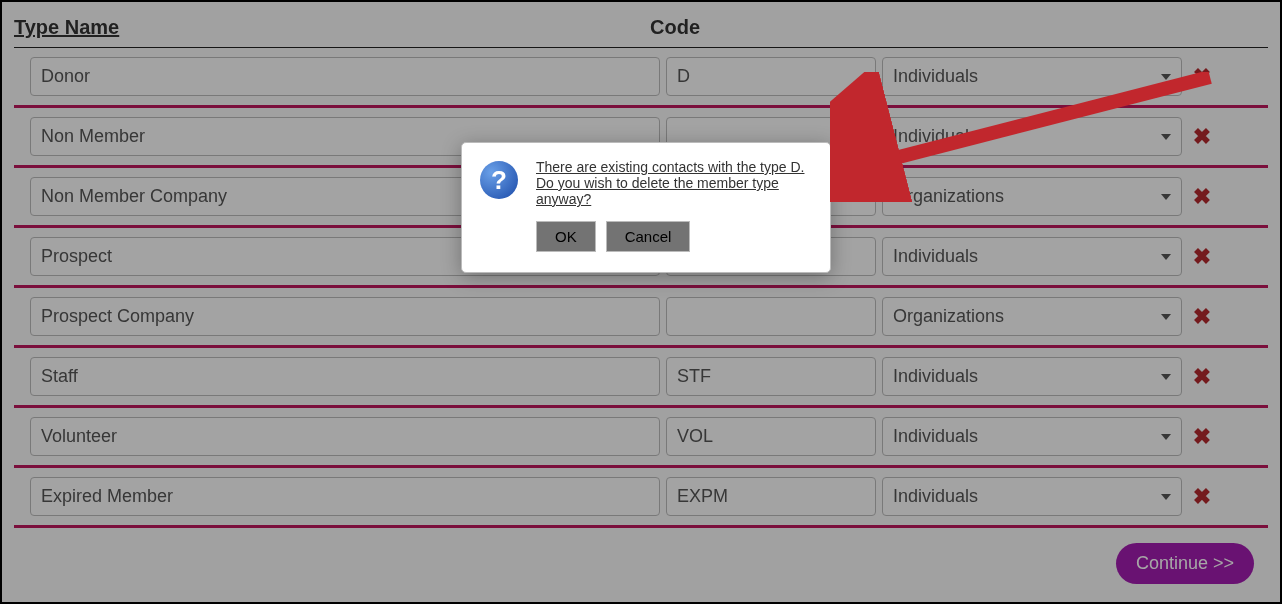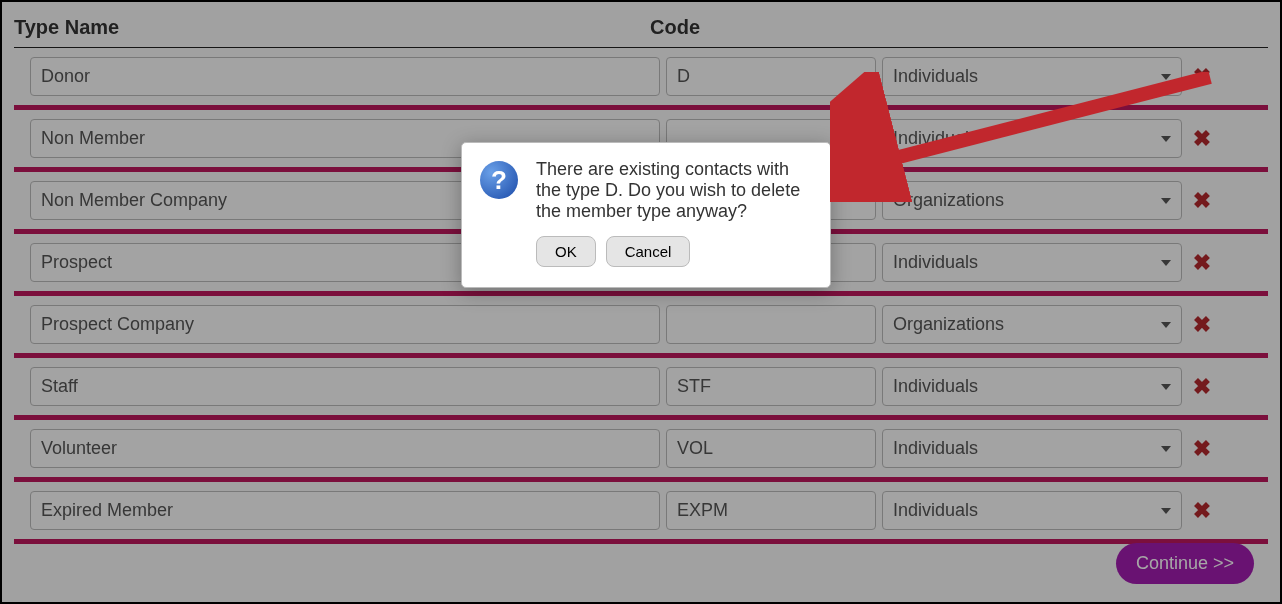--- a/index.html
+++ b/index.html
@@ -1,42 +1,42 @@
 <!DOCTYPE html>
 <html><head>
 <meta charset="utf-8">
 <style>
   * { box-sizing: border-box; }
   html, body { margin:0; padding:0; font-family: "Segoe UI", Arial, sans-serif; }
   body { width:1282px; height:604px; background:#f8f8f8; position:relative; overflow:hidden; border:2px solid #000; }
   .page { padding:0 12px 0 12px; }
   .headers { display:flex; padding:14px 0 8px 0; font-weight:700; font-size:20px; color:#333; border-bottom:1px solid #222; }
-  .h-name { flex:0 0 636px; }
+  .h-name { flex:0 0 636px;text-decoration:underline; }
   .h-code { flex:0 0 222px; }
   .h-cat  { flex:1 1 auto; }
-  .row { display:flex; align-items:center; padding:9px 16px; border-bottom:5px solid #be185d; }
+  .row { display:flex; align-items:center; padding:9px 16px; border-bottom:3px solid #be185d; }
   .c-name { flex:0 0 630px; }
   .c-code { flex:0 0 210px; margin-left:6px; }
   .c-cat  { flex:0 0 300px; margin-left:6px; }
   .c-del  { flex:0 0 40px; text-align:center; }
   input.txt, .sel { width:100%; padding:8px 10px; font-size:18px; color:#555; background:#fafafa; border:1px solid #bbb; border-radius:4px; }
   .sel { position:relative; cursor:pointer; }
   .sel::after { content:""; position:absolute; right:10px; top:50%; width:0;height:0;border-left:5px solid transparent;border-right:5px solid transparent;border-top:6px solid #555; transform:translateY(-50%);}
   .delbtn { color:#b3282d; font-size:22px; font-weight:bold; cursor:pointer; }
   .addlink { display:inline-block; margin:14px 0 0 2px; color:#0b6a91; font-size:20px; cursor:pointer; }
   .continue { position:absolute; right:26px; bottom:18px; background:#a21caf; color:#fff; padding:10px 20px; border:none; border-radius:22px; font-size:18px; cursor:pointer; }
   .overlay { position:absolute; inset:0; background:rgba(0,0,0,.35); }
   .dialog { position:absolute; left:459px; top:140px; width:370px; background:#fff; border:1px solid #bbb; border-radius:5px; box-shadow:0 4px 20px rgba(0,0,0,.3); overflow:hidden; }
   .dlg-head { display:flex; align-items:center; justify-content:space-between; background:#f2f2f2; padding:8px 12px; font-size:18px; color:#444; border-bottom:1px solid #ddd;}
   .dlg-close { font-size:20px; color:#555; cursor:pointer; }
   .dlg-body { padding:16px 18px 20px 18px; display:flex; gap:18px; }
   .qicon { width:38px;height:38px;border-radius:19px;background:radial-gradient(circle at 30% 30%,#6aa0e8,#1a4aa8);color:#fff;display:flex;align-items:center;justify-content:center;font-size:26px;font-weight:bold;flex:0 0 38px;margin-top:2px;}
-  .dlg-msg { font-size:18px; color:#333; }
+  .dlg-msg { font-size:14px; color:#333;text-decoration:underline; }
   .dlg-btns { margin-top:14px; display:flex; gap:10px; }
-  .dlg-btns button { padding:6px 18px; font-size:15px; border:1px solid #bbb; background:#e5e5e5; border-radius:8px; cursor:pointer;}
+  .dlg-btns button { padding:6px 18px; font-size:15px; border:1px solid #bbb; background:#737373; border-radius:0; cursor:pointer;}
   .arrow { position:absolute; left:828px; top:70px; pointer-events:none; }
 </style>
 </head>
 <body>
 
 <div class="page">
   <div class="headers">
     <div class="h-name">Type Name</div>
     <div class="h-code">Code</div>
   </div>

